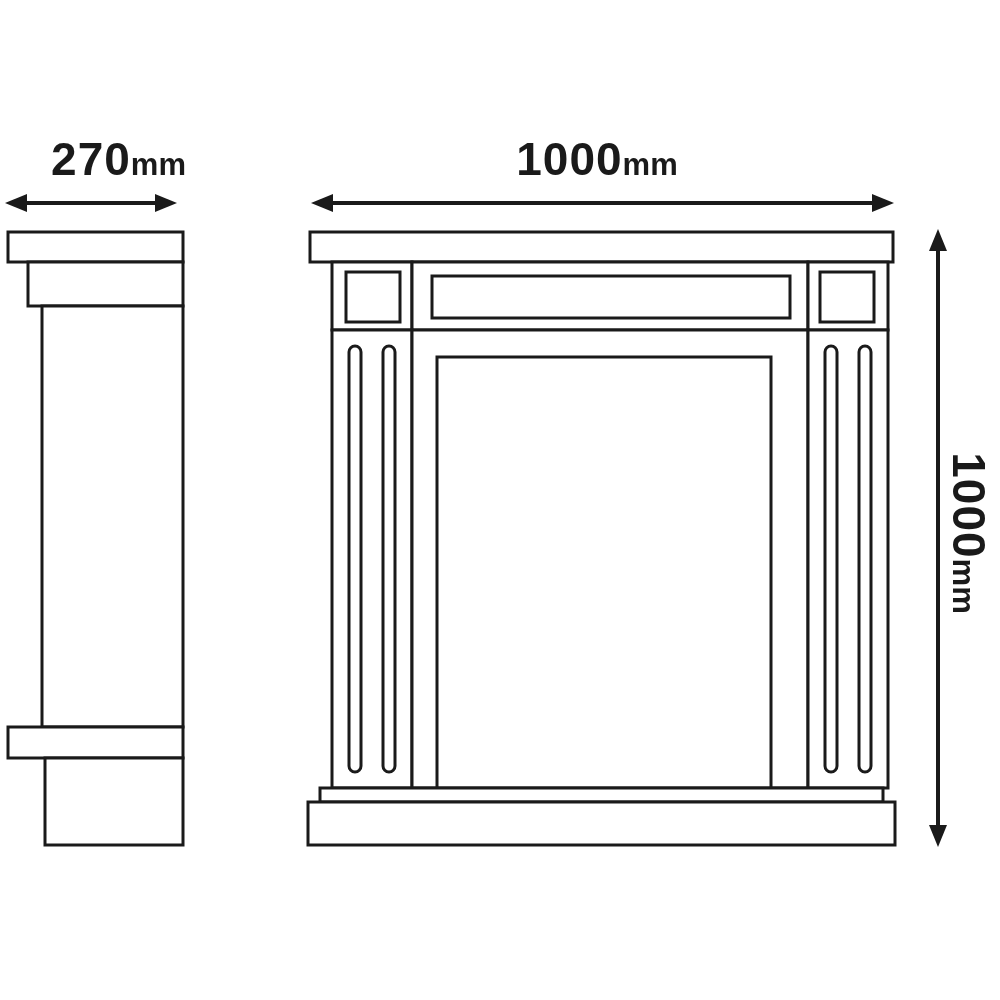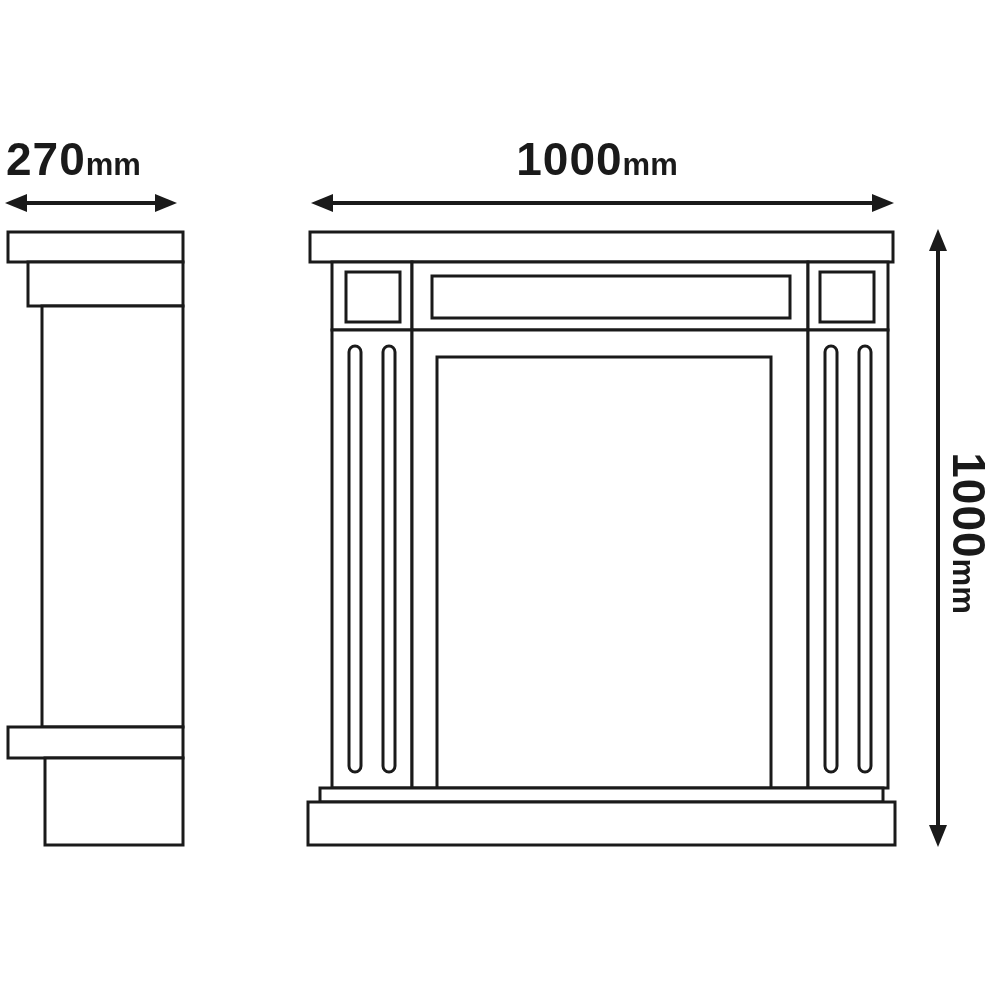--- a/index.html
+++ b/index.html
@@ -31,21 +31,21 @@
     font-size: 46px;
     letter-spacing: 1px;
   }
   .dim-label .unit {
     font-size: 31px;
   }
   .label-side {
     left: 6px;
     top: 136px;
     width: 180px;
-    text-align: left;
+    text-align: right;
   }
   .label-front-width {
     left: 492px;
     top: 136px;
     width: 210px;
     text-align: center;
   }
   .label-front-height {
     left: 862px;
     top: 508px;

